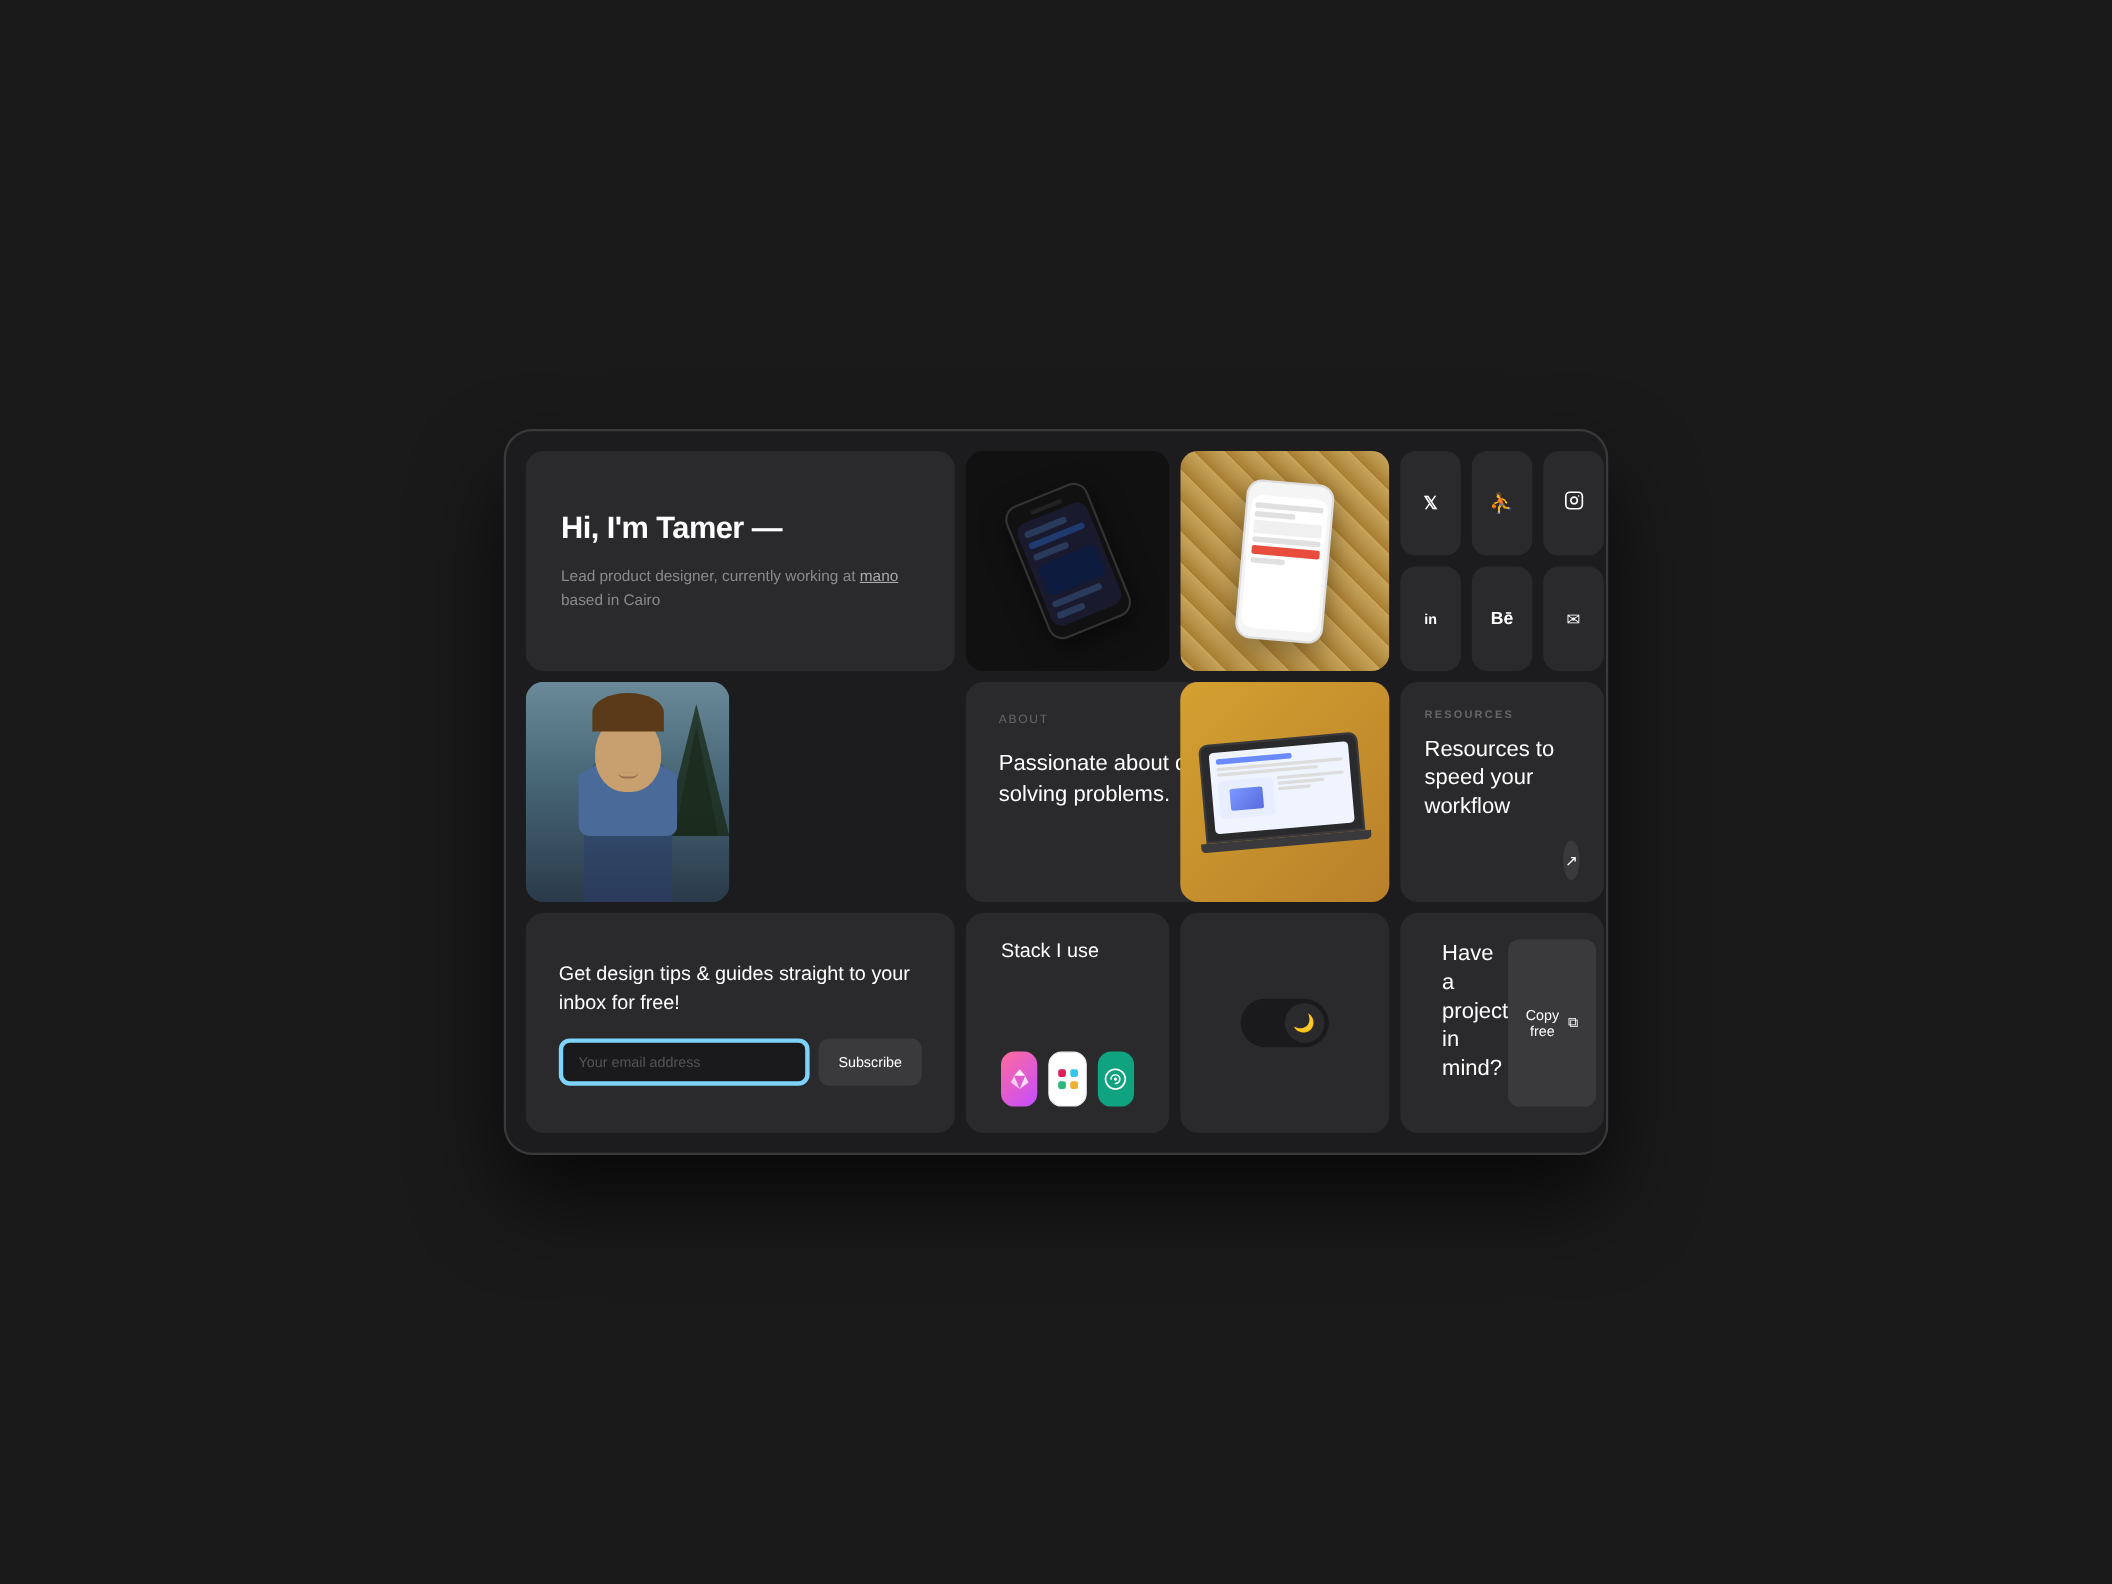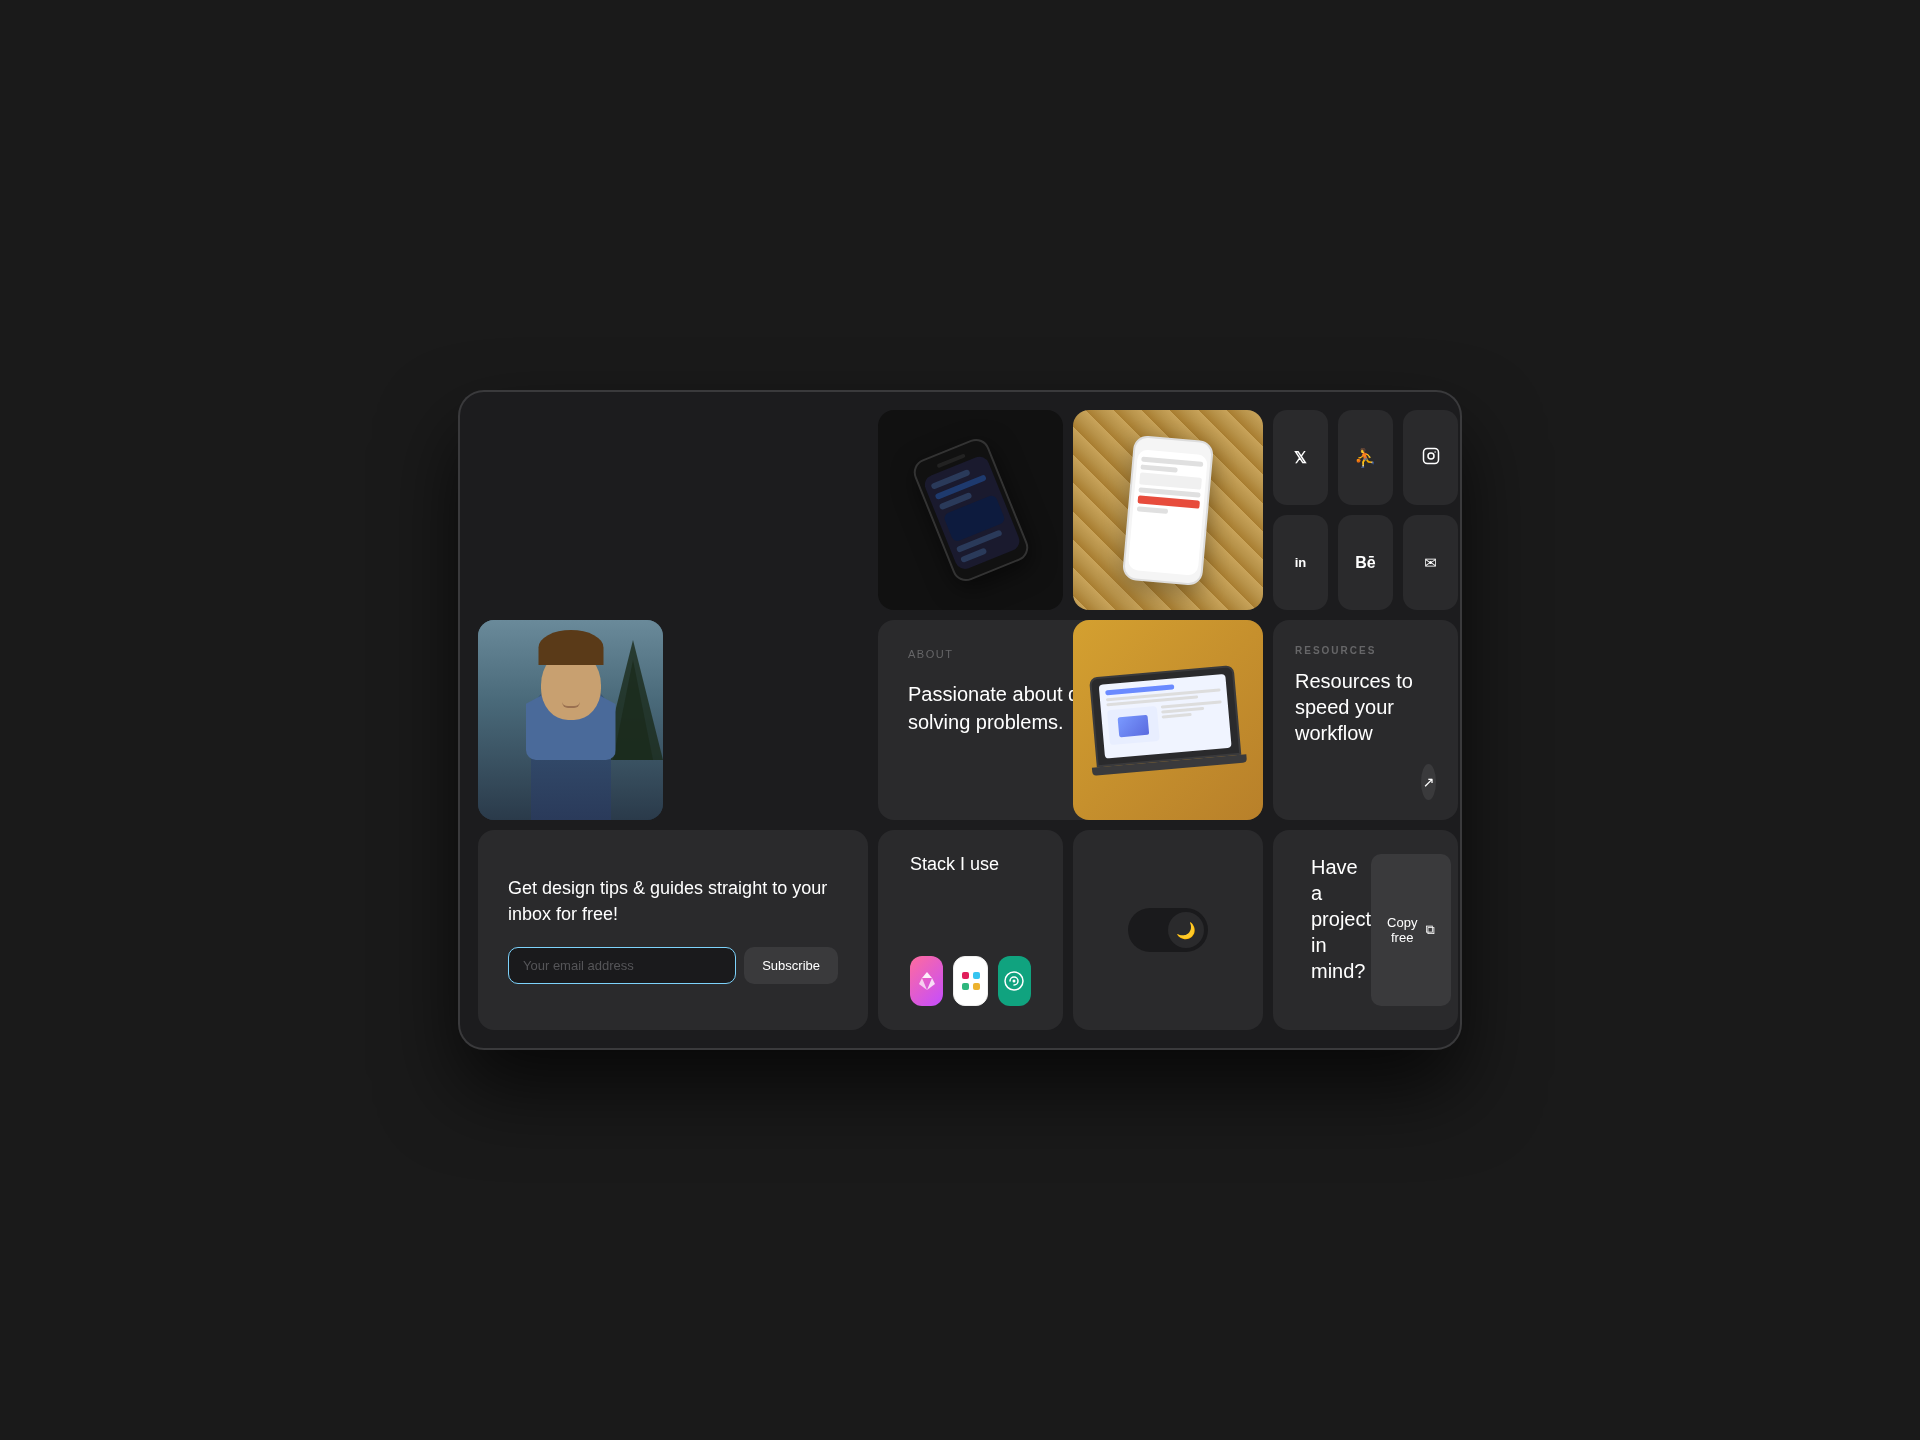--- a/index.html
+++ b/index.html
@@ -176,21 +176,21 @@
     }
 
     .email-form {
       display: flex;
       gap: 8px;
     }
 
     .email-input {
       flex: 1;
       background: #1a1a1c;
-      border: 1px solid #7dd3fc;
+      border: 4px solid #7dd3fc;
       border-radius: 10px;
       padding: 10px 14px;
       color: #ffffff;
       font-size: 13px;
       outline: none;
     }
 
     .email-input::placeholder {
       color: #555558;
     }
@@ -405,20 +405,26 @@
       align-items: center;
       justify-content: center;
     }
   </style>
 </head>
 <body>
 
 <div class="device-frame">
   <div class="grid">
 
+    <div class="card card-hero" style="grid-column:1; grid-row:1;">
+      <h1>Hi, I'm Tamer —</h1>
+      <p>
+        Lead product designer, currently working at <u>mano</u> based in Cairo
+      </p>
+    </div>
 
     <div class="card card-phone-top" style="grid-column:2; grid-row:1; background:#111;">
       <div style="position:relative; transform:rotate(-12deg);">
         <div class="phone-mock-dark">
           <div class="screen">
             <div class="phone-screen-bar" style="width:60%;margin-top:8px;"></div>
             <div class="phone-screen-bar" style="width:80%;background:#1e3a6e;"></div>
             <div class="phone-screen-bar" style="width:50%;"></div>
             <div style="height:30px;background:#0d1b3e;margin:5px 6px;border-radius:6px;"></div>
             <div class="phone-screen-bar" style="width:70%;"></div>

